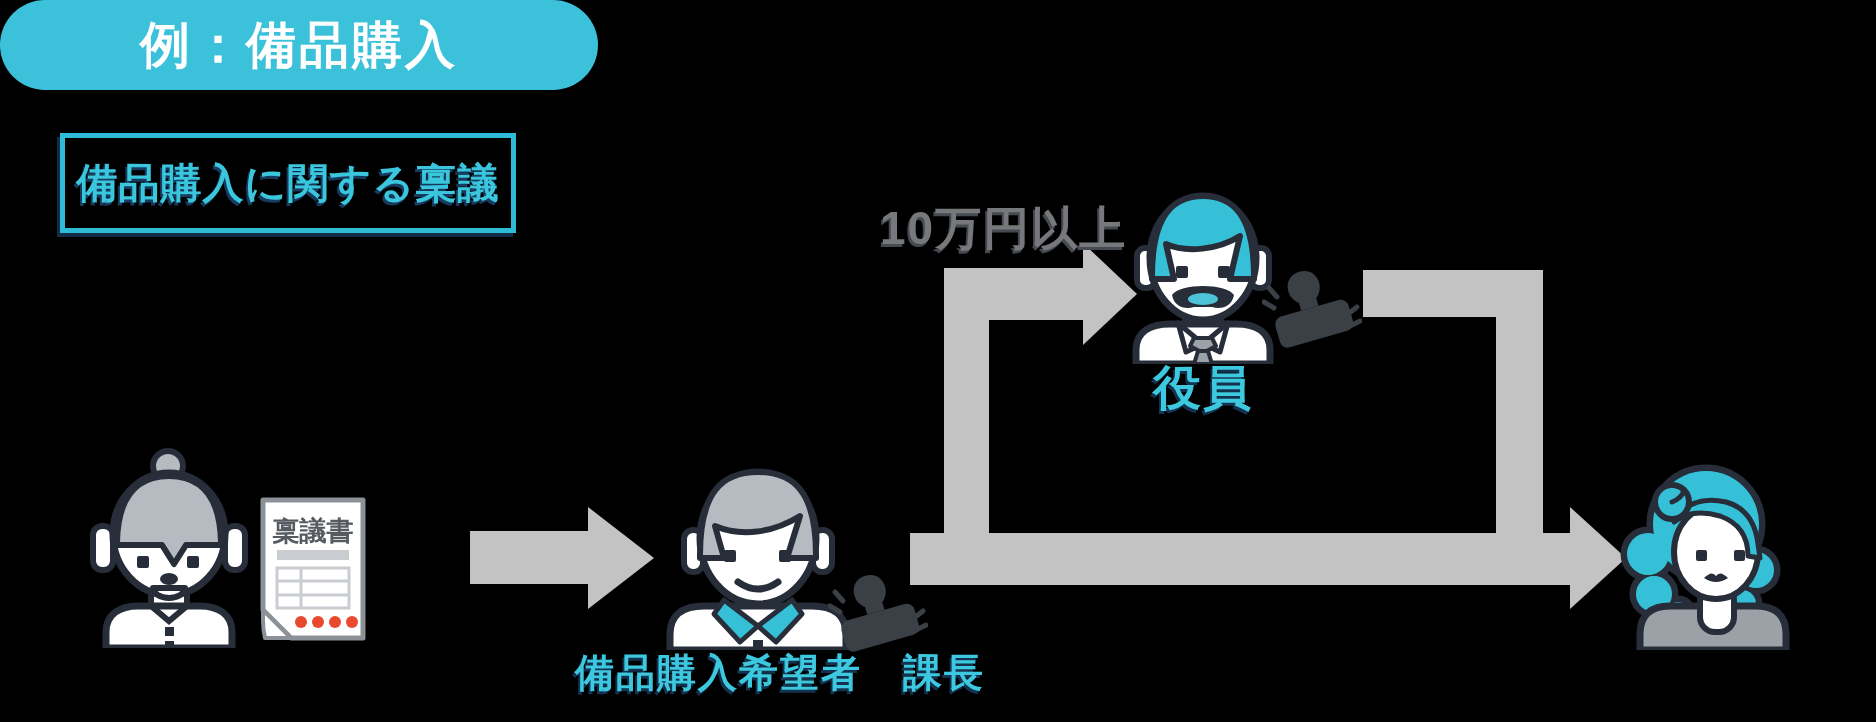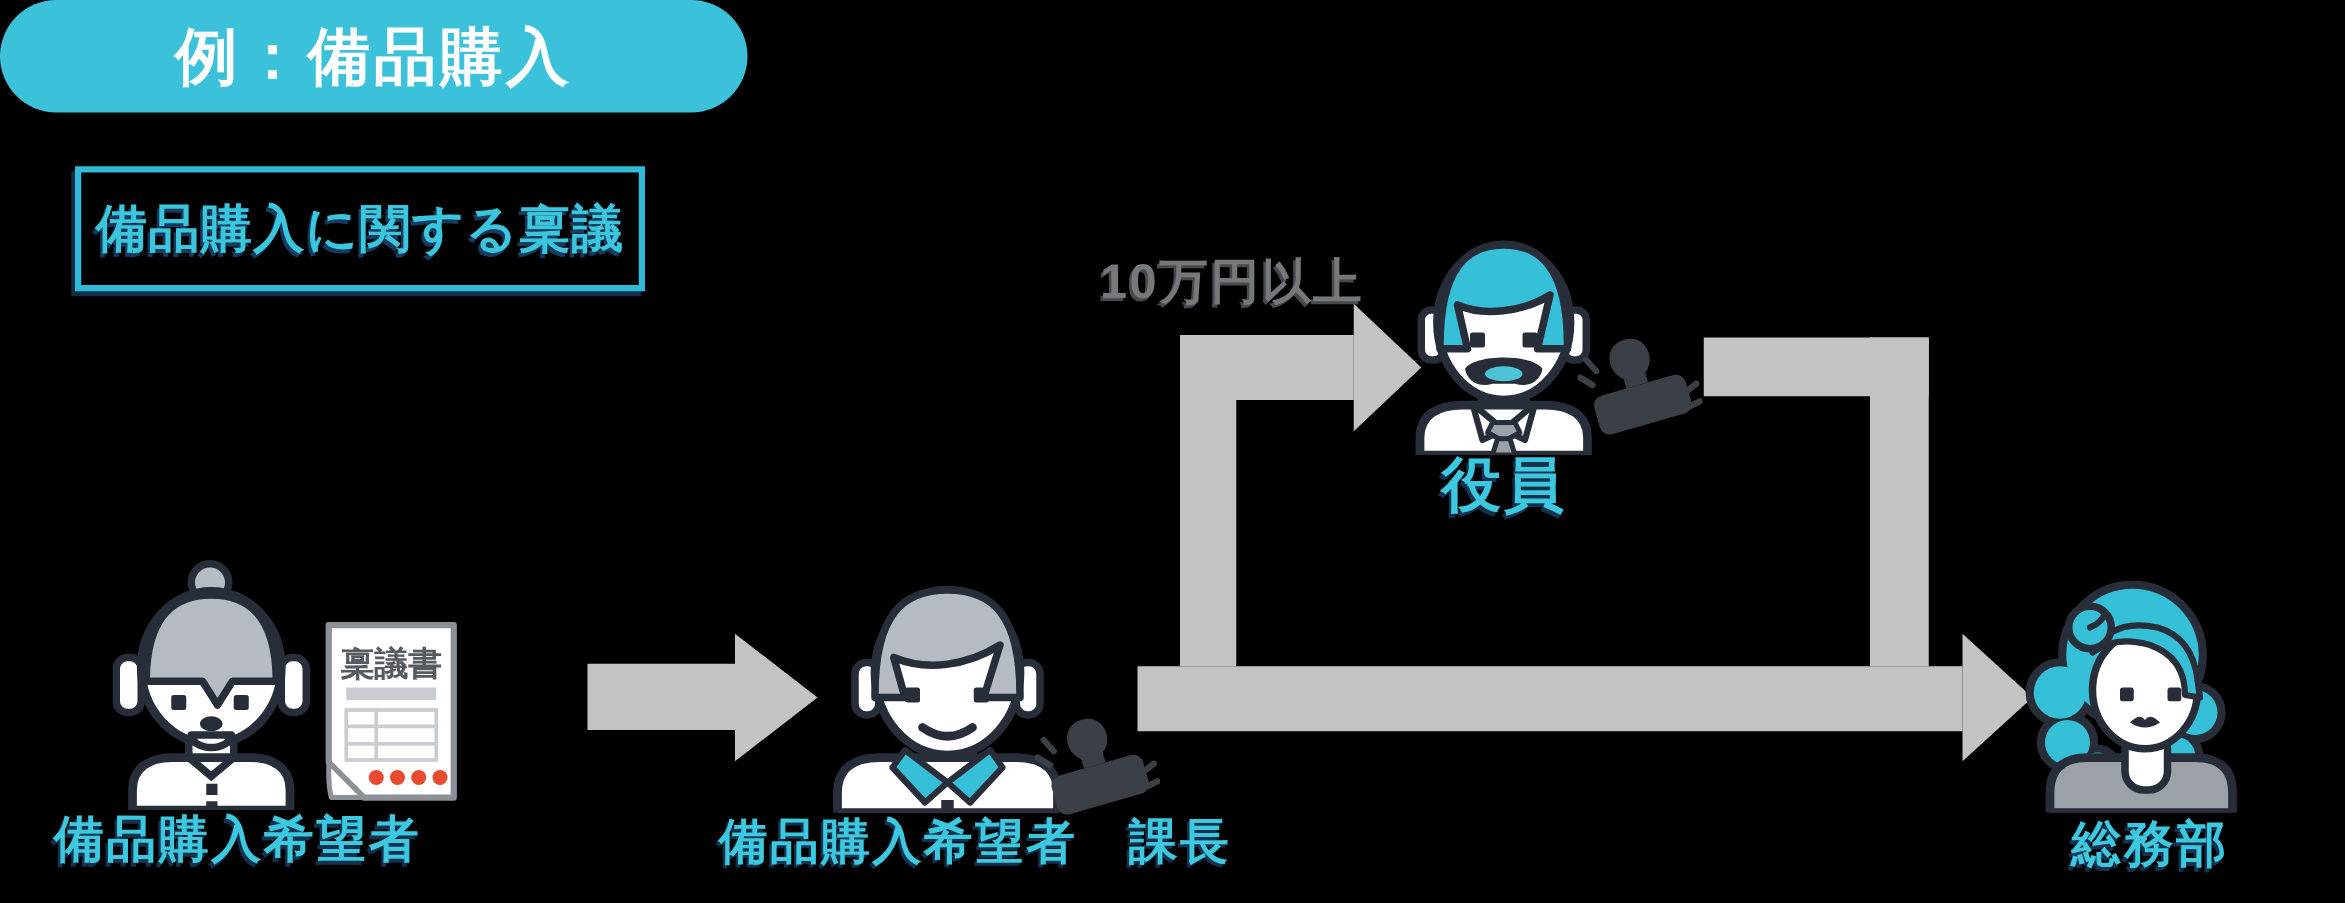--- a/index.html
+++ b/index.html
@@ -56,21 +56,21 @@
   <div class="abs shaft" style="left:910px;top:533px;width:660px;height:52px;"></div>
   <div class="abs head" style="left:1570px;top:507px;border-width:51px 0 51px 56px;border-left-color:#c3c3c4;"></div>
 
   <div class="abs shaft" style="left:944px;top:300px;width:45px;height:233px;"></div>
   <div class="abs shaft" style="left:944px;top:268px;width:139px;height:52px;"></div>
   <div class="abs head" style="left:1083px;top:243px;border-width:51px 0 51px 54px;border-left-color:#c3c3c4;"></div>
 
   <div class="abs shaft" style="left:1363px;top:270px;width:180px;height:47px;"></div>
   <div class="abs shaft" style="left:1496px;top:270px;width:47px;height:263px;"></div>
 
-  <div class="abs gray-label" style="left:880px;top:198px;width:210px;font-size:39px;">10万円以上</div>
+  <div class="abs gray-label" style="left:880px;top:198px;width:210px;font-size:46px;">10万円以上</div>
 
   <svg class="abs" style="left:90px;top:444px;" width="158" height="204" viewBox="0 0 158 204">
     <circle cx="78" cy="22" r="15" fill="#b5bbc1" stroke="#272e39" stroke-width="6"></circle>
     <rect x="3" y="82" width="20" height="44" rx="9" fill="#ffffff" stroke="#272e39" stroke-width="6"></rect>
     <rect x="135" y="82" width="20" height="44" rx="9" fill="#ffffff" stroke="#272e39" stroke-width="6"></rect>
     <rect x="61" y="140" width="36" height="32" fill="#ffffff" stroke="#272e39" stroke-width="6"></rect>
     <ellipse cx="79" cy="90" rx="56" ry="61" fill="#ffffff" stroke="#272e39" stroke-width="7"></ellipse>
     <path d="M 27 98 C 28 48 50 32 79 32 C 108 32 130 48 131 98 L 131 101 L 96 101 L 84 120 L 72 101 L 27 101 Z" fill="#b5bbc1" stroke="#272e39" stroke-width="6" stroke-linejoin="round"></path>
     <rect x="47" y="112" width="12" height="12" rx="2" fill="#272e39"></rect>
     <rect x="97" y="112" width="12" height="12" rx="2" fill="#272e39"></rect>
@@ -180,18 +180,16 @@
     <rect x="82" y="132" width="34" height="48" rx="15" fill="#ffffff" stroke="#272e39" stroke-width="6"></rect>
     <ellipse cx="98" cy="100" rx="42" ry="47" fill="#ffffff" stroke="#272e39" stroke-width="6"></ellipse>
     <path d="M 56 70 Q 72 42 108 50 Q 136 58 140 92 L 142 106 L 130 104 Q 130 74 102 64 Q 74 56 56 70 Z" fill="#35c0d8" stroke="#272e39" stroke-width="5" stroke-linejoin="round"></path>
     <circle cx="54" cy="50" r="17" fill="#35c0d8" stroke="#272e39" stroke-width="6"></circle>
     <path d="M 54 50 Q 64 46 66 38" stroke="#272e39" stroke-width="5" fill="none" stroke-linecap="round"></path>
     <rect x="78" y="98" width="11" height="11" rx="2" fill="#272e39"></rect>
     <rect x="116" y="98" width="11" height="11" rx="2" fill="#272e39"></rect>
     <path d="M 86 126 Q 94 118 98 124 Q 102 118 110 126 Q 98 134 86 126 Z" fill="#272e39"></path>
   </svg>
 
-  <div class="abs cyan-label" style="left:20px;top:644px;width:340px;font-size:40px;">備品購入希望者</div>
   <div class="abs cyan-label" style="left:560px;top:646px;width:440px;font-size:39px;">備品購入希望者　課長</div>
   <div class="abs cyan-label" style="left:1100px;top:356px;width:206px;font-size:48px;">役員</div>
-  <div class="abs cyan-label" style="left:1617px;top:648px;width:206px;font-size:40px;">総務部</div>
 
 </div>
 
 </body></html>

